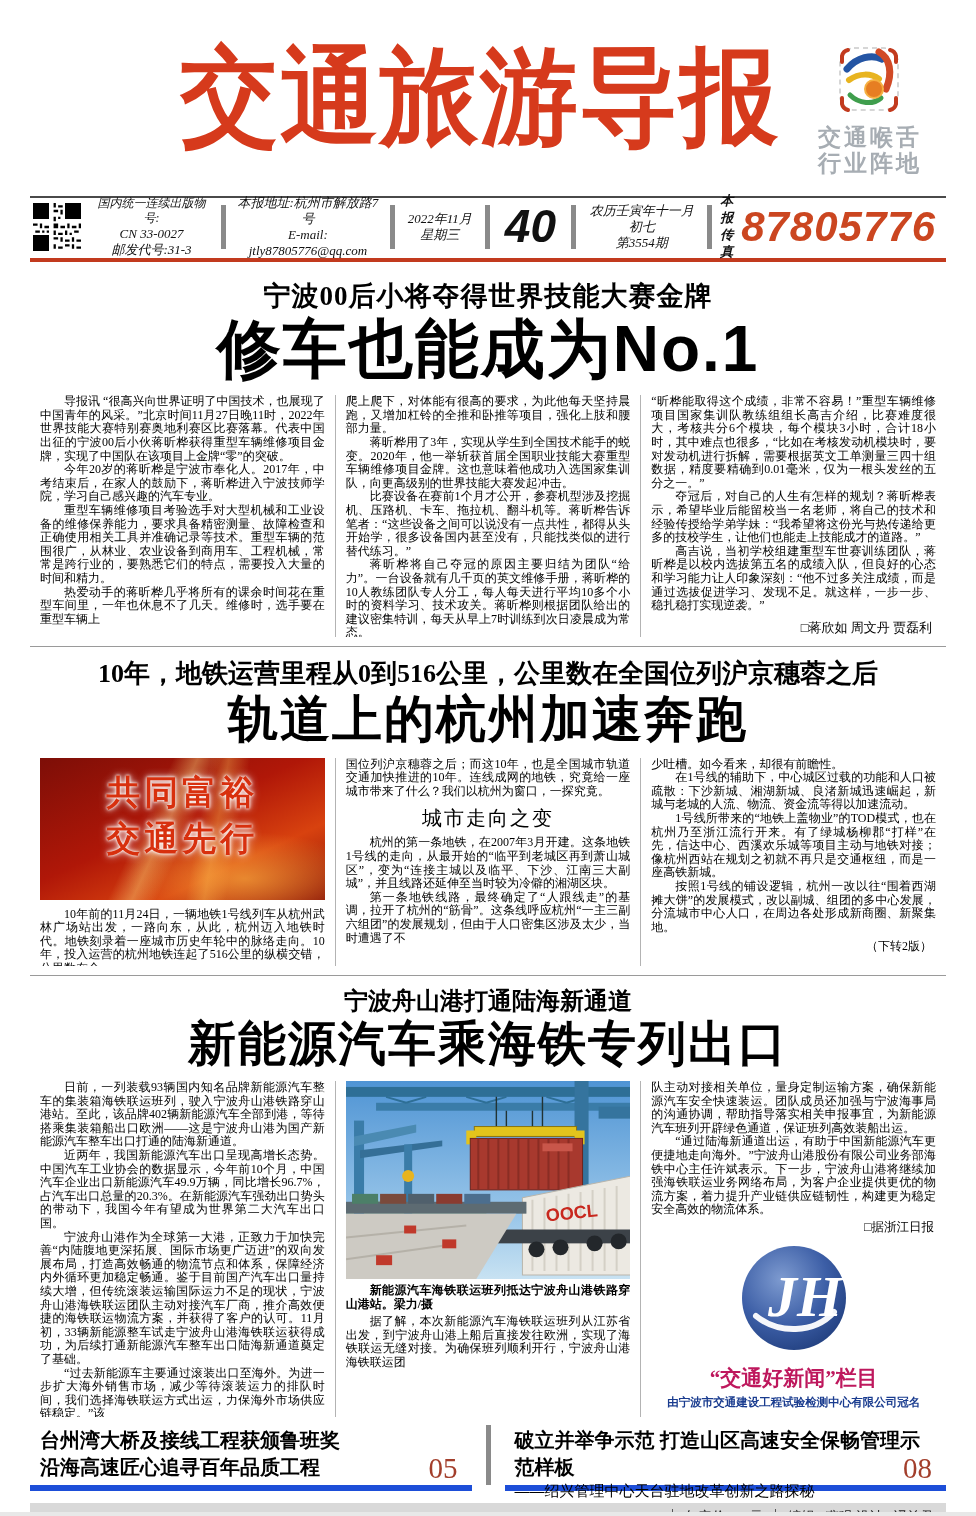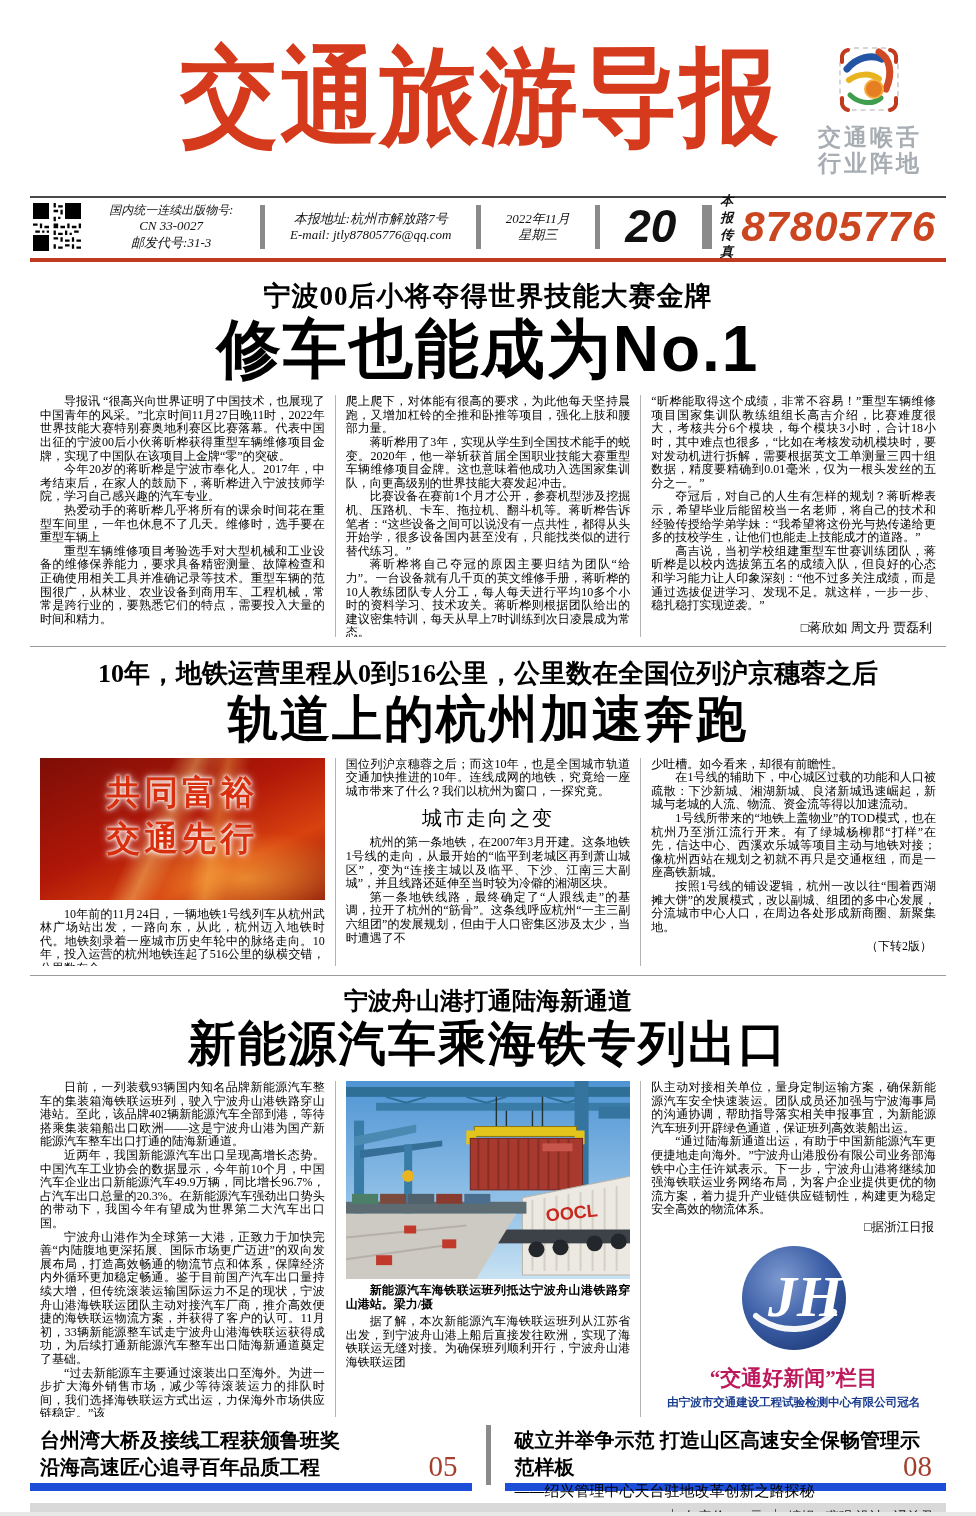--- a/index.html
+++ b/index.html
@@ -85,21 +85,21 @@
   .credit { text-align:right; font-size:12.5px; margin-top:2px; padding-right:2px; }
 
   
   .sponsor { text-align:center; margin-top:6px; }
   .sponsor svg { display:block; margin:0 auto; }
   .sponsor-title { font-size:21px; font-weight:bold; margin-top:10px; color:#be185d; }
   .sponsor-sub { font-size:11.5px; font-weight:bold; color:#1a3c8f; margin-top:3px; }
 
   
   .teasers { display:flex; align-items:stretch; margin-top:8px; height:66px; }
-  .teaser { position:relative; flex:1; border-bottom:8px solid #1d4ed8; padding:2px 6px 0 10px;
+  .teaser { position:relative; flex:1; border-bottom:6px solid #1d4ed8; padding:2px 6px 0 10px;
             font-family:"Liberation Sans",sans-serif; }
   .teaser .t1 { font-size:20px; font-weight:bold; line-height:1.35; }
   .teaser .t2 { font-size:20px; font-weight:bold; line-height:1.35; }
   .teaser .t2.sub { font-size:15px; font-weight:normal; }
   .t-page { position:absolute; right:14px; bottom:0; font-size:29px; color:#a33f2c;
             font-family:"Liberation Serif",serif; }
   .t-div { width:5px; background:#8a8a8a; margin:0 14px 6px 14px; }
 
   
   .footer { display:flex; justify-content:flex-end; align-items:center; gap:0;
@@ -153,42 +153,46 @@
     <div class="seg addr">
       <div class="s2">本报地址:杭州市解放路7号</div>
       <div class="s2">E-mail: jtly87805776@qq.com</div>
     </div>
     <div class="vdiv"></div>
     <div class="seg date">
       <div>2022年11月</div>
       <div>星期三</div>
     </div>
     <div class="vdiv"></div>
-    <div class="seg day">20</div>
-    <div class="vdiv"></div>
+    <div class="seg day">40</div>
+    <div class="vdiv"></div>
+    <div class="seg lunar">
+      <div>农历壬寅年十一月初七</div>
+      <div>第3554期</div>
+    </div>
     <div class="vdiv"></div>
     <div class="seg fax">
       <div class="fax-labels">
         <div>本报</div>
         <div>传真</div>
       </div>
       <div class="fax-number">87805776</div>
     </div>
   </div>
   <div class="redline"></div>
 
   <section class="a1">
     <div class="kicker">宁波00后小将夺得世界技能大赛金牌</div>
     <div class="headline">修车也能成为No.1</div>
     <div class="cols">
       <div class="col">
         <p>导报讯 “很高兴向世界证明了中国技术，也展现了中国青年的风采。”北京时间11月27日晚11时，2022年世界技能大赛特别赛奥地利赛区比赛落幕。代表中国出征的宁波00后小伙蒋昕桦获得重型车辆维修项目金牌，实现了中国队在该项目上金牌“零”的突破。</p>
         <p>今年20岁的蒋昕桦是宁波市奉化人。2017年，中考结束后，在家人的鼓励下，蒋昕桦进入宁波技师学院，学习自己感兴趣的汽车专业。</p>
+        <p>重型车辆维修项目考验选手对大型机械和工业设备的维修保养能力，要求具备精密测量、故障检查和正确使用相关工具并准确记录等技术。重型车辆的范围很广，从林业、农业设备到商用车、工程机械，常常是跨行业的，要熟悉它们的特点，需要投入大量的时间和精力。</p>
         <p>热爱动手的蒋昕桦几乎将所有的课余时间花在重型车间里，一年也休息不了几天。维修时，选手要在重型车辆上</p>
-        <p>重型车辆维修项目考验选手对大型机械和工业设备的维修保养能力，要求具备精密测量、故障检查和正确使用相关工具并准确记录等技术。重型车辆的范围很广，从林业、农业设备到商用车、工程机械，常常是跨行业的，要熟悉它们的特点，需要投入大量的时间和精力。</p>
       </div>
       <div class="col">
         <p class="noindent">爬上爬下，对体能有很高的要求，为此他每天坚持晨跑，又增加杠铃的全推和卧推等项目，强化上肢和腰部力量。</p>
         <p>蒋昕桦用了3年，实现从学生到全国技术能手的蜕变。2020年，他一举斩获首届全国职业技能大赛重型车辆维修项目金牌。这也意味着他成功入选国家集训队，向更高级别的世界技能大赛发起冲击。</p>
         <p>比赛设备在赛前1个月才公开，参赛机型涉及挖掘机、压路机、卡车、拖拉机、翻斗机等。蒋昕桦告诉笔者：“这些设备之间可以说没有一点共性，都得从头开始学，很多设备国内甚至没有，只能找类似的进行替代练习。”</p>
         <p>蒋昕桦将自己夺冠的原因主要归结为团队“给力”。一台设备就有几千页的英文维修手册，蒋昕桦的10人教练团队专人分工，每人每天进行平均10多个小时的资料学习、技术攻关。蒋昕桦则根据团队给出的建议密集特训，每天从早上7时训练到次日凌晨成为常态。</p>
       </div>
       <div class="col">
         <p class="noindent">“昕桦能取得这个成绩，非常不容易！”重型车辆维修项目国家集训队教练组组长高吉介绍，比赛难度很大，考核共分6个模块，每个模块3小时，合计18小时，其中难点也很多，“比如在考核发动机模块时，要对发动机进行拆解，需要根据英文工单测量三四十组数据，精度要精确到0.01毫米，仅为一根头发丝的五分之一。”</p>
         <p>夺冠后，对自己的人生有怎样的规划？蒋昕桦表示，希望毕业后能留校当一名老师，将自己的技术和经验传授给学弟学妹：“我希望将这份光与热传递给更多的技校学生，让他们也能走上技能成才的道路。”</p>

